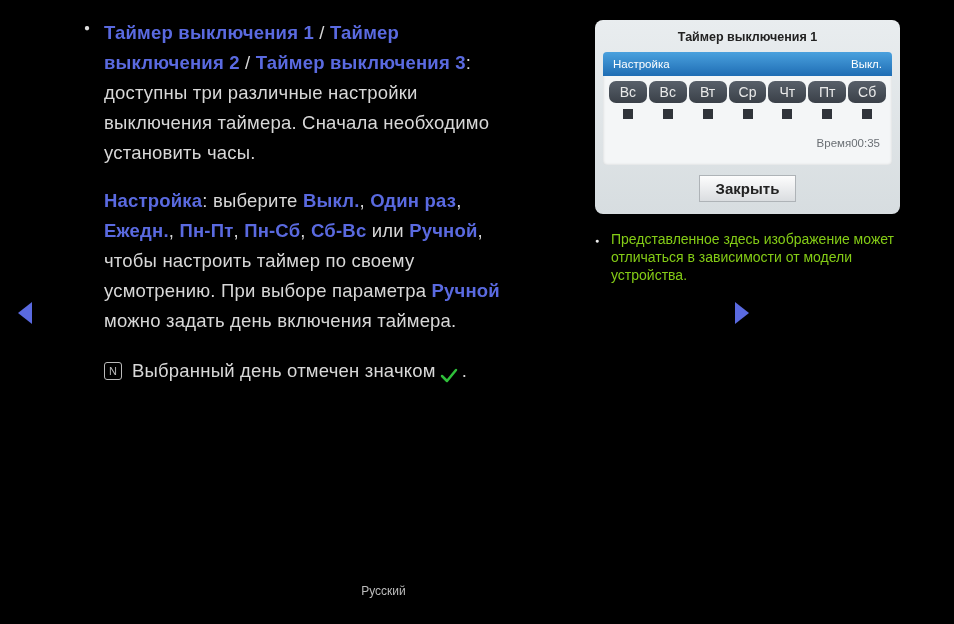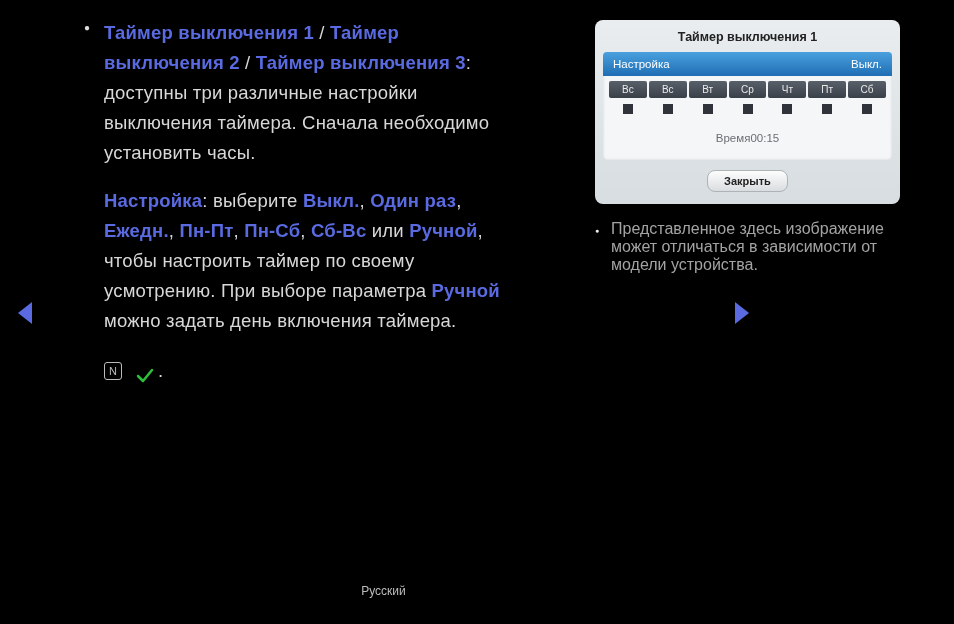--- a/index.html
+++ b/index.html
@@ -22,26 +22,26 @@
   .check-icon { display: inline-block; width: 18px; height: 16px; position: relative; margin: 0 4px; }
   .check-icon svg { width: 18px; height: 16px; }
   
   
   .dialog { width: 305px; background: linear-gradient(#e9edef, #d7dde0); border-radius: 8px; padding: 6px 8px 10px 8px; box-shadow: 0 2px 6px rgba(0,0,0,0.5); }
   .dialog-title { text-align: center; font-size: 12.5px; font-weight: bold; color: #222; padding: 4px 0 8px 0; }
   .dialog-inner { background: #f4f6f7; border-radius: 4px; padding: 0 0 6px 0; box-shadow: inset 0 0 3px rgba(0,0,0,0.15); }
   .row-setup { background: linear-gradient(#4aa1de, #1f6db4); color: #fff; font-size: 11.5px; padding: 6px 10px; display: flex; justify-content: space-between; border-radius: 4px 4px 0 0; }
   .days-row { display: flex; gap: 2px; padding: 5px 6px 0 6px; }
   .day-cell { flex: 1; text-align: center; }
-  .day-head { background: linear-gradient(#58606a, #3a4048); color: #eaeaea; font-size: 10px; padding: 3px 4px; border-radius: 2px; }
+  .day-head { background: linear-gradient(#58606a, #3a4048); color: #eaeaea; font-size: 14px; padding: 3px 4px; border-radius: 7px; }
   .day-box { width: 10px; height: 10px; background: #30343a; margin: 6px auto 4px auto; }
-  .row-time { display: flex; justify-content: center; font-size: 11.5px; color: #6a6f74; padding: 14px 12px 10px 12px; }
-  .close-btn { display: block; margin: 10px auto 2px auto; background: linear-gradient(#fdfdfd, #dadde0); border: 1px solid #aeb3b7; border-radius: 8px; font-size: 11px; padding: 4px 16px; color: #222; cursor: pointer; font-weight: bold; }
+  .row-time { display: flex; justify-content: flex-end; font-size: 11.5px; color: #6a6f74; padding: 14px 12px 10px 12px; }
+  .close-btn { display: block; margin: 10px auto 2px auto; background: linear-gradient(#fdfdfd, #dadde0); border: 1px solid #aeb3b7; border-radius: 0; font-size: 15px; padding: 4px 16px; color: #222; cursor: pointer; font-weight: bold; }
   
-  .disclaimer-wrap { position: relative; padding-left: 16px; margin-top: 16px; font-size: 16px; color: #a3a3a3; line-height: 18px; }
+  .disclaimer-wrap { position: relative; padding-left: 16px; margin-top: 16px; font-size: 14px; color: #84cc16; line-height: 18px; }
   .disclaimer-wrap::before { content: "●"; position: absolute; left: 0; top: 2px; font-size: 7px; color: #eee; }
   
   .nav-left, .nav-right { position: absolute; top: 300px; cursor: pointer; }
   .nav-left { left: 14px; }
   .nav-right { right: 14px; }
   .nav-left svg, .nav-right svg { width: 22px; height: 26px; }
   
   .footer { position: absolute; bottom: 26px; width: 100%; text-align: center; font-size: 12px; color: #bcbcbc; }
 </style>
 </head>
@@ -57,20 +57,21 @@
     </div>
 
     <div class="sub-block">
       <p class="body-text">
         <span class="kw">Настройка</span><span>: выберите </span><span class="kw">Выкл.</span><span>, </span><span class="kw">Один раз</span><span>, </span><span class="kw">Ежедн.</span><span>, </span><span class="kw">Пн-Пт</span><span>, </span><span class="kw">Пн-Сб</span><span>, </span><span class="kw">Сб-Вс</span><span> или </span><span class="kw">Ручной</span><span>, чтобы настроить таймер по своему усмотрению. При выборе параметра </span><span class="kw">Ручной</span><span> можно задать день включения таймера.</span>
       </p>
     </div>
 
     <div class="note-line body-text">
       <span class="note-icon">N</span>
+      <span>Выбранный день отмечен значком </span>
       <span class="check-icon">
         <svg viewBox="0 0 18 16">
             <path d="M2 8 L7 13 L16 2" stroke="#2fbf3a" stroke-width="2.5" fill="none" stroke-linecap="round" stroke-linejoin="round"></path>
           </svg>
       </span>
       <span>.</span>
     </div>
 
   </div>
 
@@ -107,21 +108,21 @@
               <div class="day-head">Пт</div>
               <div class="day-box"></div>
             </div>
           <div class="day-cell">
               <div class="day-head">Сб</div>
               <div class="day-box"></div>
             </div>
         </div>
         <div class="row-time">
           <span>Время</span>
-          <span>00:15</span>
+          <span>00:35</span>
         </div>
       </div>
       <button class="close-btn">Закрыть</button>
     </div>
 
     <div class="disclaimer-wrap">
       <span>Представленное здесь изображение может отличаться в зависимости от модели устройства.</span>
     </div>
   </div>
 

